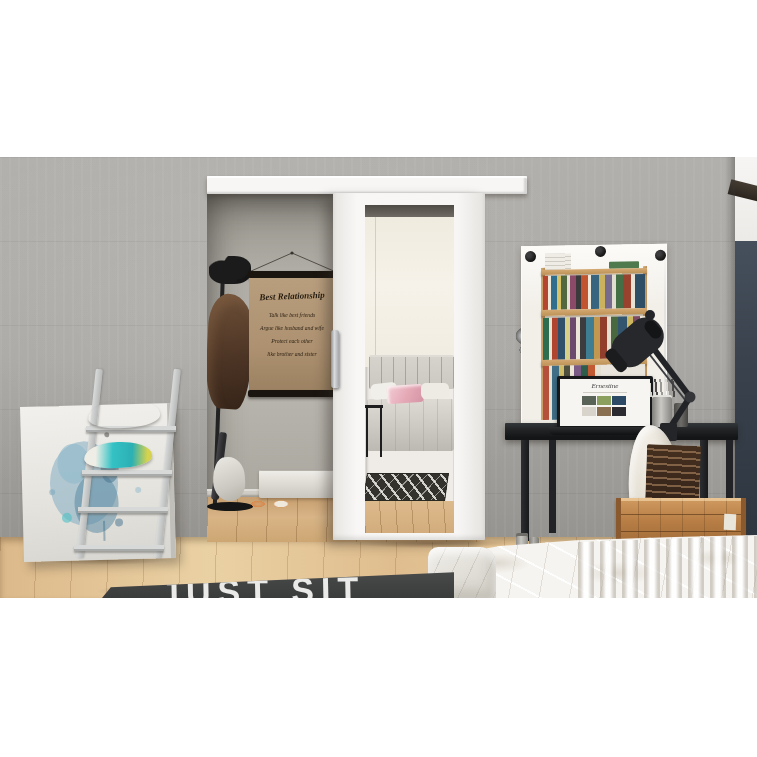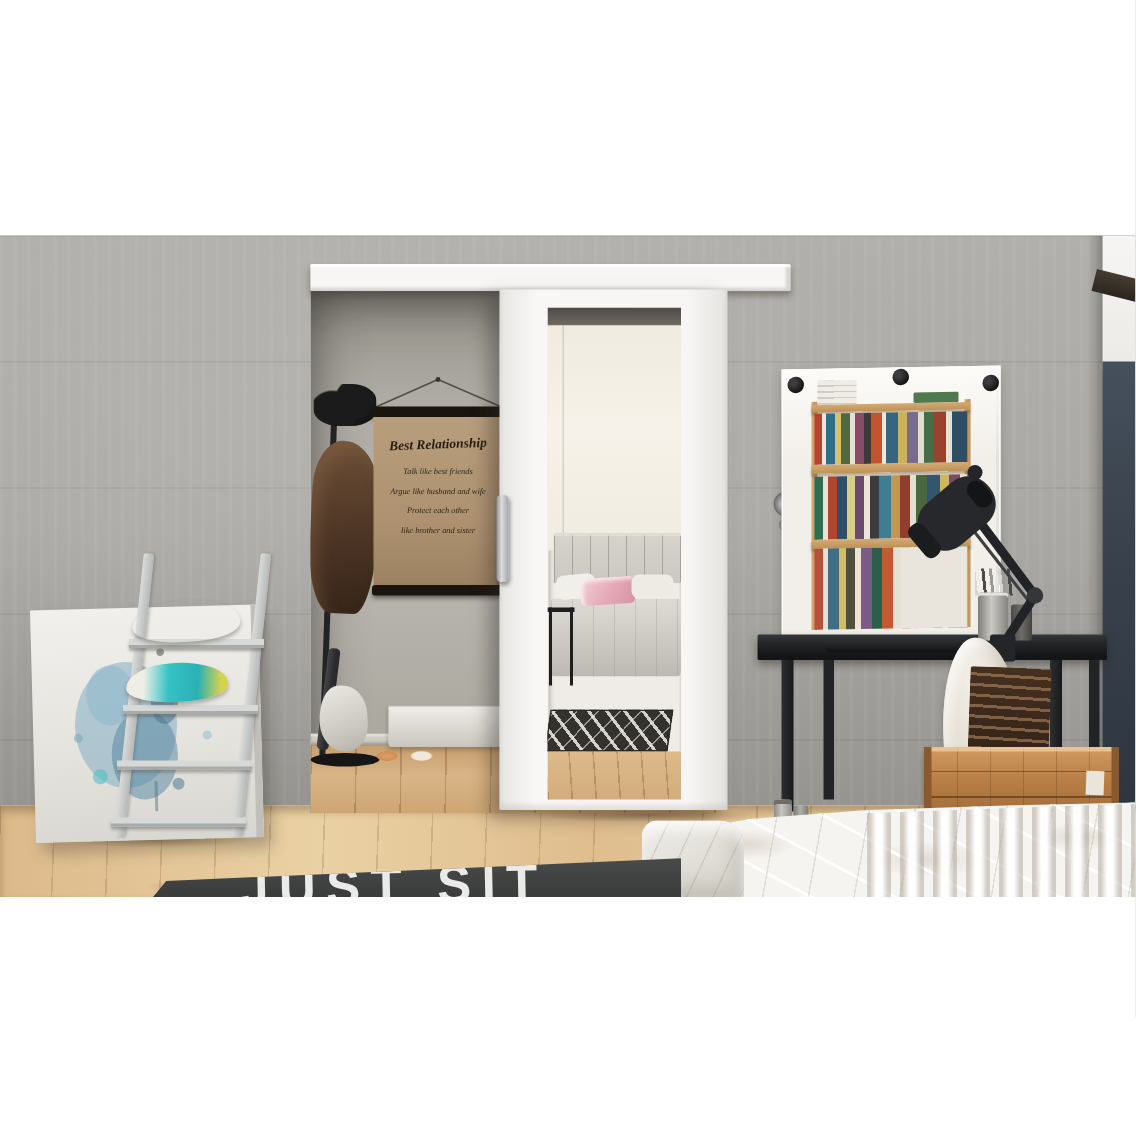--- a/index.html
+++ b/index.html
@@ -346,20 +346,34 @@
     <div class="ab desk-leg leg3"></div>
     <div class="ab desk-leg leg4"></div>
 
     <div class="ab marble-box"></div>
     <div class="ab canister1"></div>
     <div class="ab canister2"></div>
     <div class="ab camera">
       <div class="ab camera-lens"></div>
     </div>
 
+    <div class="ab laptop">
+      <div class="ab lap-screen">
+        <span class="lap-logo">Ernestine</span>
+        <span class="lap-rule"></span>
+        <div class="lap-grid">
+          <div class="lap-cell t1"></div>
+          <div class="lap-cell t2"></div>
+          <div class="lap-cell t3"></div>
+          <div class="lap-cell t4"></div>
+          <div class="lap-cell t5"></div>
+          <div class="lap-cell t6"></div>
+        </div>
+      </div>
+    </div>
     <div class="ab lap-base"></div>
 
     <div class="ab pens"></div>
     <div class="ab pencil-cup"></div>
     <div class="ab cup2"></div>
 
     <svg class="ab lamp-svg" viewBox="0 0 125 152">
       <line x1="62" y1="52" x2="98" y2="100" stroke="#212326" stroke-width="6"></line>
       <line x1="58" y1="58" x2="94" y2="104" stroke="#3c3e41" stroke-width="2"></line>
       <line x1="98" y1="100" x2="76" y2="134" stroke="#212326" stroke-width="6"></line>

